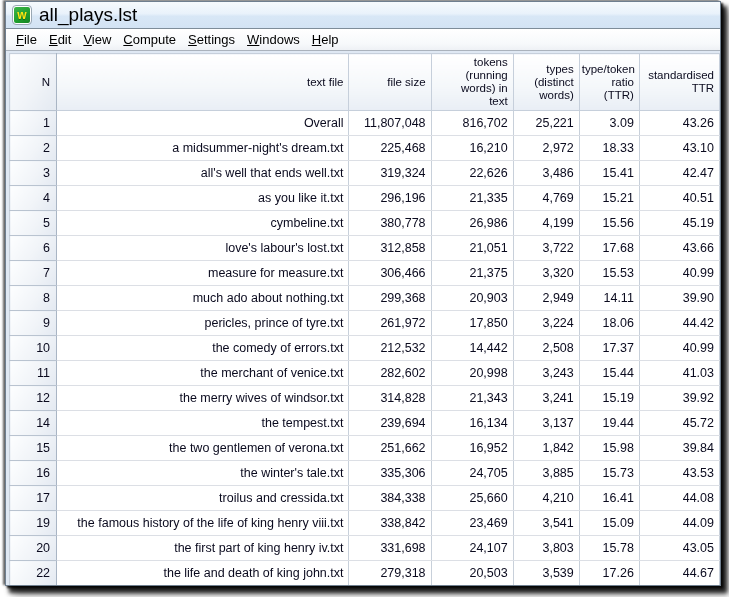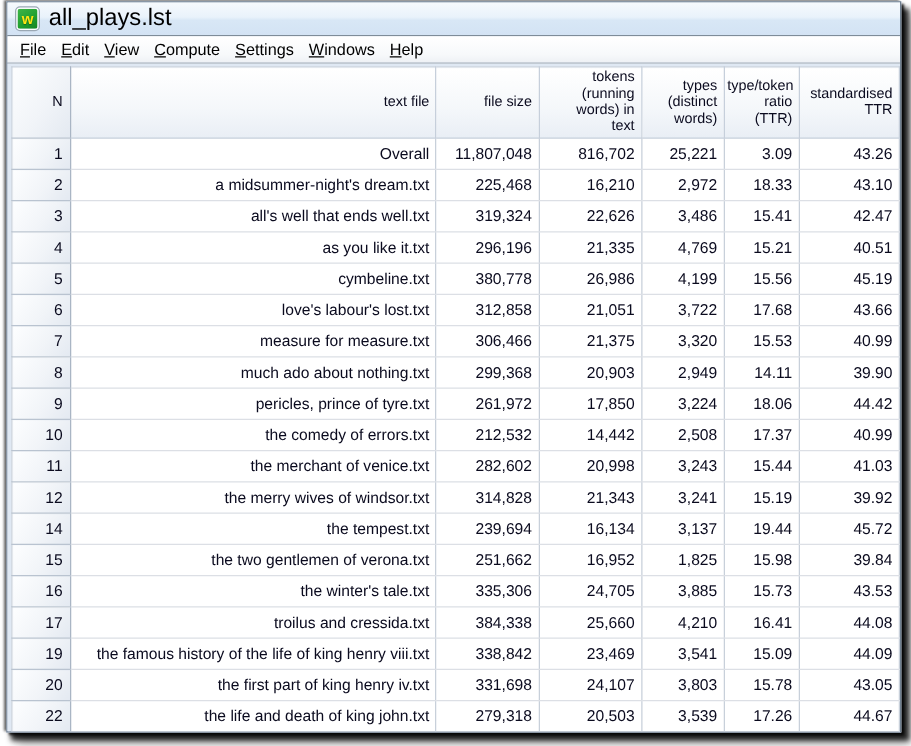--- a/index.html
+++ b/index.html
@@ -284,21 +284,21 @@
               <td class="cell-tokens">16,134</td>
               <td class="cell-types">3,137</td>
               <td class="cell-ttr">19.44</td>
               <td class="cell-sttr">45.72</td>
             </tr>
             <tr>
               <td class="cell-n">15</td>
               <td class="cell-file">the two gentlemen of verona.txt</td>
               <td class="cell-size">251,662</td>
               <td class="cell-tokens">16,952</td>
-              <td class="cell-types">1,825</td>
+              <td class="cell-types">1,842</td>
               <td class="cell-ttr">15.98</td>
               <td class="cell-sttr">39.84</td>
             </tr>
             <tr>
               <td class="cell-n">16</td>
               <td class="cell-file">the winter's tale.txt</td>
               <td class="cell-size">335,306</td>
               <td class="cell-tokens">24,705</td>
               <td class="cell-types">3,885</td>
               <td class="cell-ttr">15.73</td>

